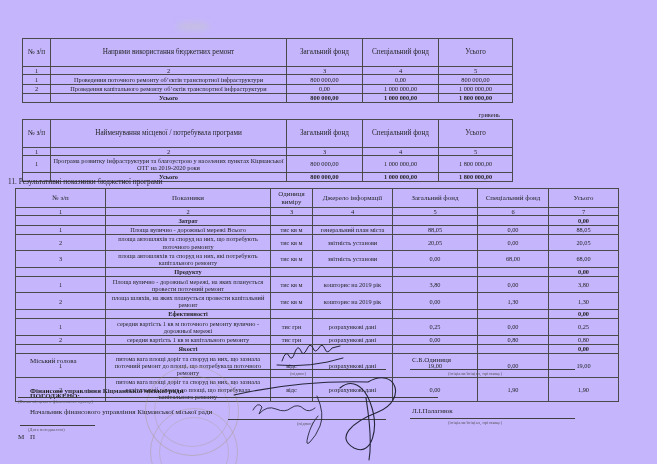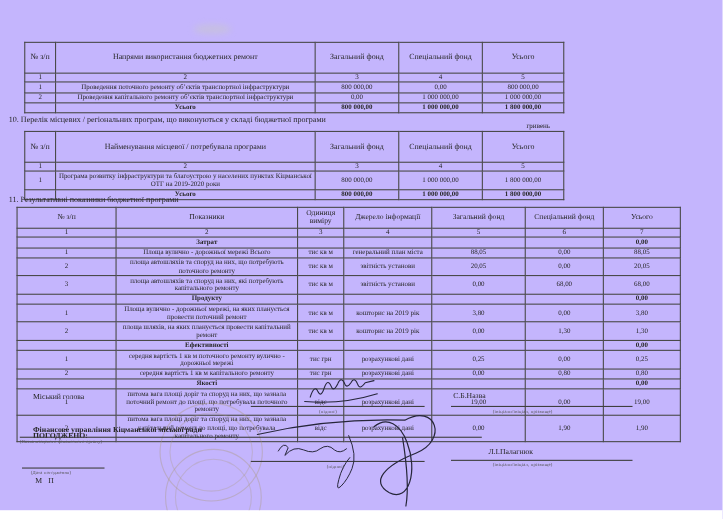--- a/index.html
+++ b/index.html
@@ -22,21 +22,21 @@
   
   .h-sec{position:absolute;left:8px;font-size:7.3px;}
   .h10{top:104px;} .h11{top:177px;}
   .uah{position:absolute;left:430px;top:111px;width:70px;text-align:right;font-size:6.4px;}
   
   .sig-label{position:absolute;font-size:7px;padding-left:12px;}
   .sig-name{position:absolute;font-size:7px;}
   .line{position:absolute;height:0;border-top:0.8px solid #3f3f3f;}
   .cap{position:absolute;font-size:4.2px;color:#555;letter-spacing:0.2px;}
   .agreed{font-weight:bold;}
-  .seal-label{position:absolute;left:32px;top:433px;font-size:7px;letter-spacing:2px;}
+  .seal-label{position:absolute;left:18px;top:433px;font-size:7px;letter-spacing:2px;}
   
   .stamp{position:absolute;border-radius:50%;border:1.2px solid rgba(172,156,132,.42);}
   .stamp::before{content:"";position:absolute;inset:8px;border:1px solid rgba(172,156,132,.32);border-radius:50%;}
   .stamp1{left:145px;top:366px;width:92px;height:88px;}
   .stamp2{left:150px;top:408px;width:86px;height:86px;}
   .signs{position:absolute;left:220px;top:338px;width:200px;height:125px;}
 </style>
 </head>
 <body>
 
@@ -84,21 +84,20 @@
     <tr>
       <td></td>
       <td class="l b">Усього</td>
       <td class="b">800 000,00</td>
       <td class="b">1 000 000,00</td>
       <td class="b">1 800 000,00</td>
     </tr>
   </tbody>
     </table>
 
-  <div class="h-sec h10">10. Перелік місцевих / регіональних програм, що виконуються у складі бюджетної програми</div>
   <div class="uah">гривень</div>
 
   <table class="t t2">
     <colgroup>
         <col style="width:28px">
         <col style="width:236px">
         <col style="width:76px">
         <col style="width:76px">
         <col style="width:74px">
       </colgroup>
@@ -284,32 +283,33 @@
     </tr>
   </tbody>
     </table>
 
   <div class="stamp stamp1"></div>
   <div class="stamp stamp2"></div>
 
   <div class="sig-label" style="left:18px;top:357px;">Міський голова</div>
   <div class="line" style="left:228px;top:369px;width:158px;"></div>
   <div class="cap" style="left:290px;top:371px;">(підпис)</div>
-  <div class="sig-name" style="left:412px;top:356px;">С.Б.Назва</div>
+  <div class="sig-name" style="left:412px;top:356px;">С.Б.Одиниця</div>
   <div class="line" style="left:410px;top:369px;width:165px;"></div>
   <div class="cap" style="left:448px;top:371px;">(ініціали/ініціал, прізвище)</div>
 
   <div class="sig-label agreed" style="left:18px;top:392px;">ПОГОДЖЕНО:</div>
   <div class="sig-label" style="left:18px;top:387px;font-weight:bold;">Фінансове управління Кіцманської міської ради</div>
   <div class="line" style="left:18px;top:397px;width:420px;"></div>
   <div class="cap" style="left:18px;top:399px;">(Назва місцевого фінансового органу)</div>
 
+  <div class="sig-label" style="left:18px;top:408px;">Начальник фінансового управління Кіцманської міської ради</div>
   <div class="line" style="left:228px;top:419px;width:158px;"></div>
   <div class="cap" style="left:297px;top:421px;">(підпис)</div>
-  <div class="sig-name" style="left:412px;top:407px;margin-left:32px;">Л.І.Палагнюк</div>
+  <div class="sig-name" style="left:412px;top:407px;">Л.І.Палагнюк</div>
   <div class="line" style="left:410px;top:418px;width:165px;"></div>
   <div class="cap" style="left:448px;top:420px;">(ініціали/ініціал, прізвище)</div>
 
   <div class="line" style="left:20px;top:425px;width:75px;"></div>
   <div class="cap" style="left:28px;top:427px;">(Дата погодження)</div>
   <div class="seal-label">М П</div>
 
   <svg class="signs" viewBox="0 0 200 125">
     <g fill="none" stroke="#26263a" stroke-linecap="round" stroke-linejoin="round">
       <path stroke-width="1" d="M62 23 q4 -12 7 -5 q3 6 6 -4 q3 -8 6 -1 q2 6 6 -2 q3 -7 6 -1 q2 6 6 0 q3 -6 6 1 q2 6 7 -1 l8 -2 M57 27 q34 3 66 -7"></path>

